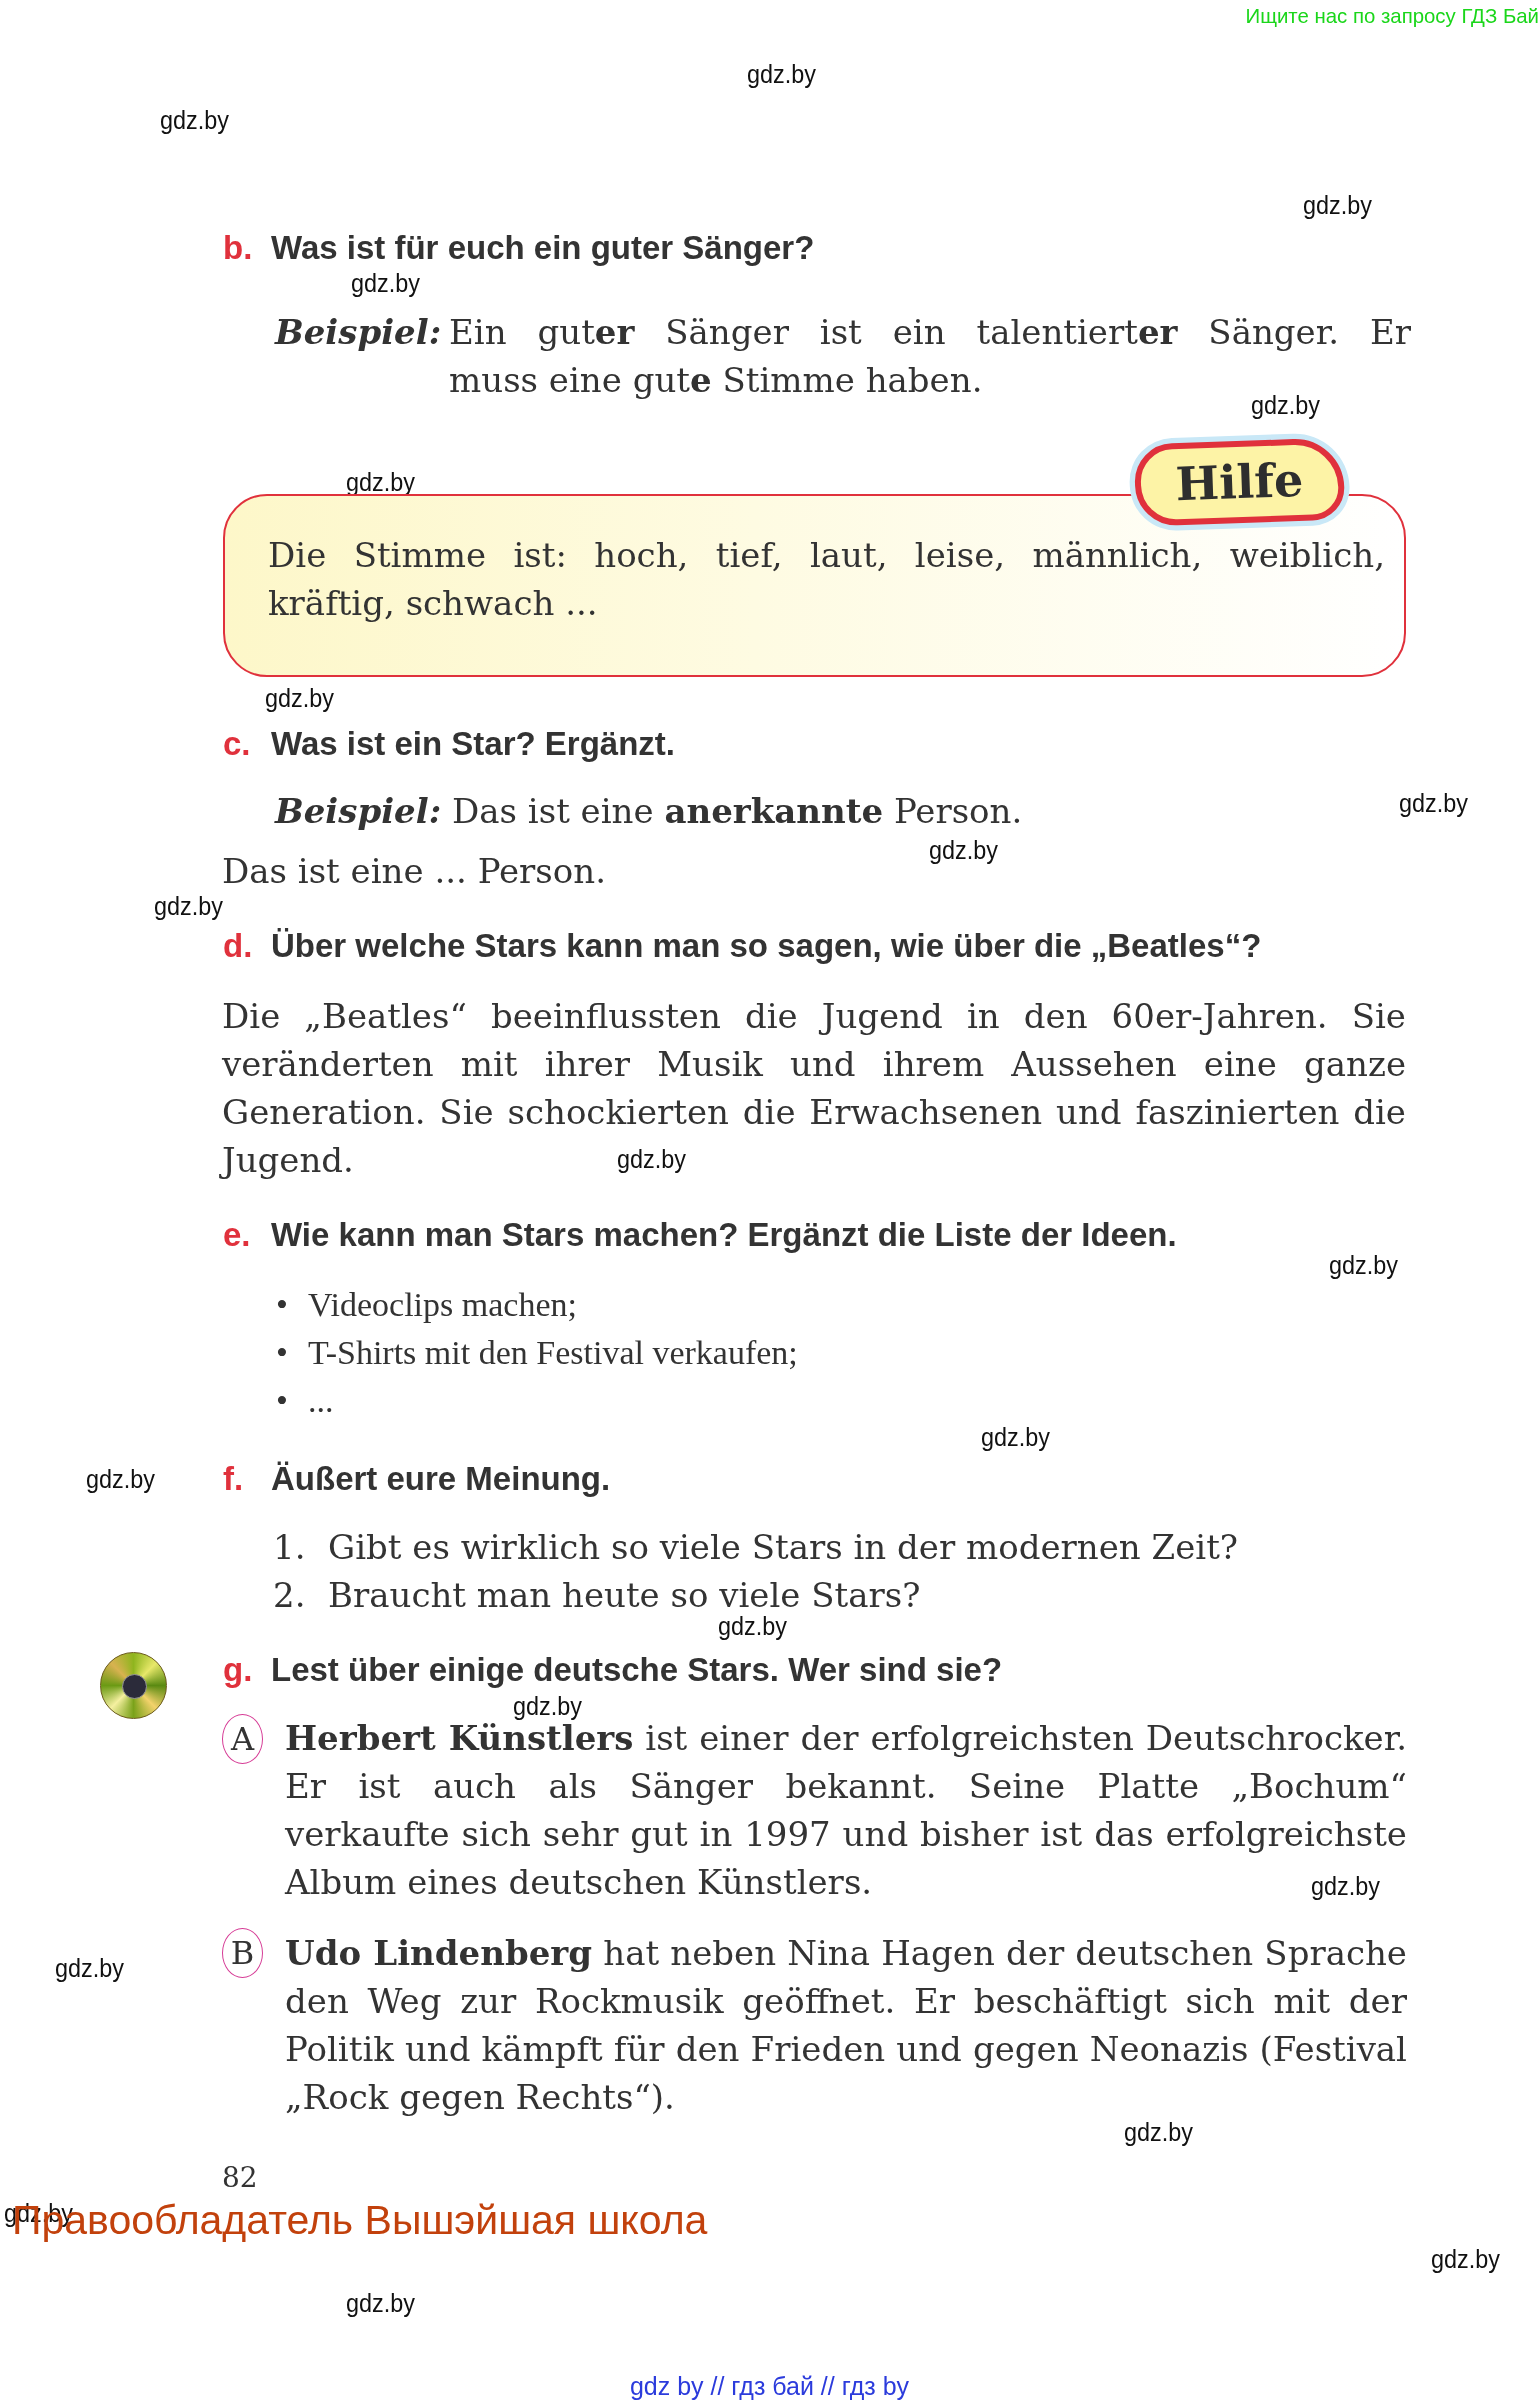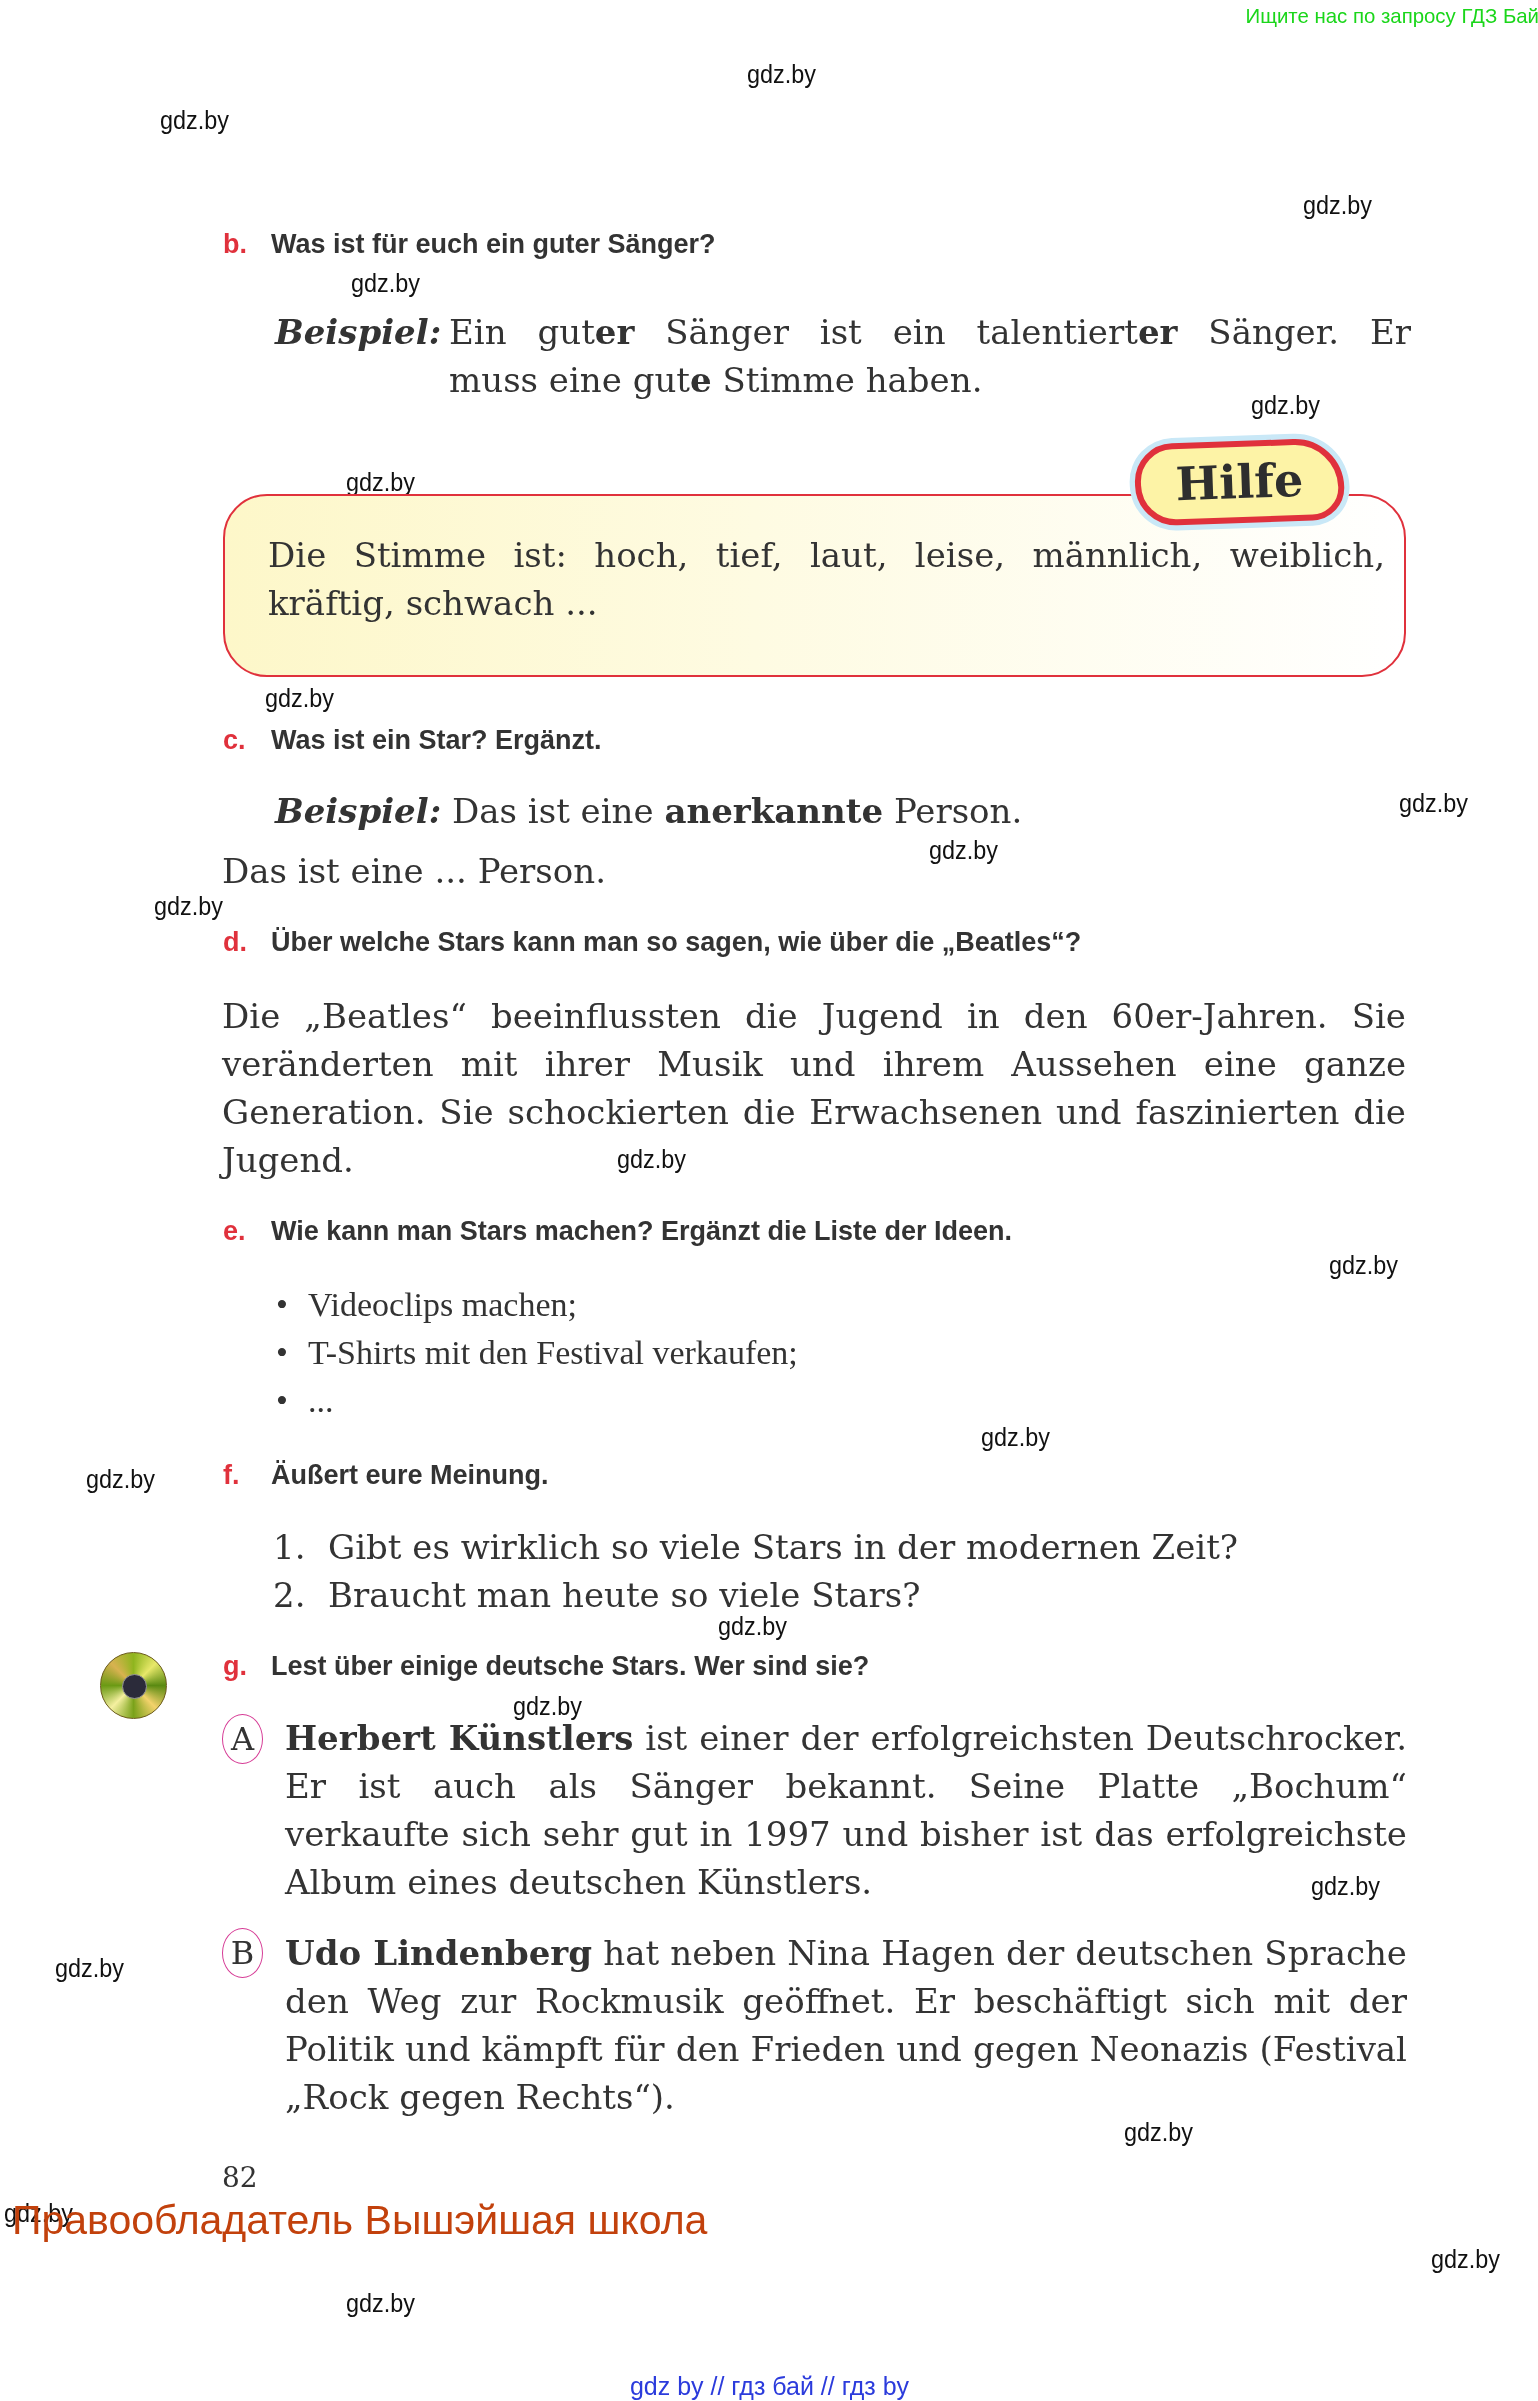--- a/index.html
+++ b/index.html
@@ -7,21 +7,21 @@
     body { position: relative; overflow: hidden; color: #333333; }
 
     
     .wm { position: absolute; font-family: "Liberation Sans", sans-serif; font-size: 26px; color: #111; white-space: nowrap; transform: scaleX(0.9); transform-origin: left top; }
     .top-banner { position: absolute; left: 0; width: 100%; top: 5.3px; text-align: right; font-family: "Liberation Sans", sans-serif; font-size: 20.4px; color: #1ad61a; }
     .footer-links { position: absolute; left: 0; width: 100%; top: 2372px; text-align: center; font-family: "Liberation Sans", sans-serif; font-size: 25px; color: #2b3bdc; }
     .copyright { position: absolute; left: 12px; width: 100%; top: 2197px; font-family: "Liberation Sans", sans-serif; font-size: 41px; color: #c2410c; }
     .page-number { position: absolute; left: 222px; top: 2161px; font-family: "DejaVu Serif", serif; font-size: 28px; color: #333; }
 
     
-    .task { position: absolute; left: 223px; font-family: "Liberation Sans", sans-serif; font-weight: bold; font-size: 27px; color: #333; white-space: nowrap; }
+    .task { position: absolute; left: 223px; font-family: "Liberation Sans", sans-serif; font-weight: bold; font-size: 33px; color: #333; white-space: nowrap; }
     .task .letter { color: #e0313c; display: inline-block; width: 48px; }
 
     
     .serif { font-family: "DejaVu Serif", serif; font-size: 34px; color: #333; line-height: 48px; }
     .serif b { font-weight: bold; }
     .serif i { font-style: italic; font-weight: bold; }
 
     .block { position: absolute; }
     .justify { text-align: justify; text-align-last: justify; }
     .justify-last-left { text-align: justify; }

